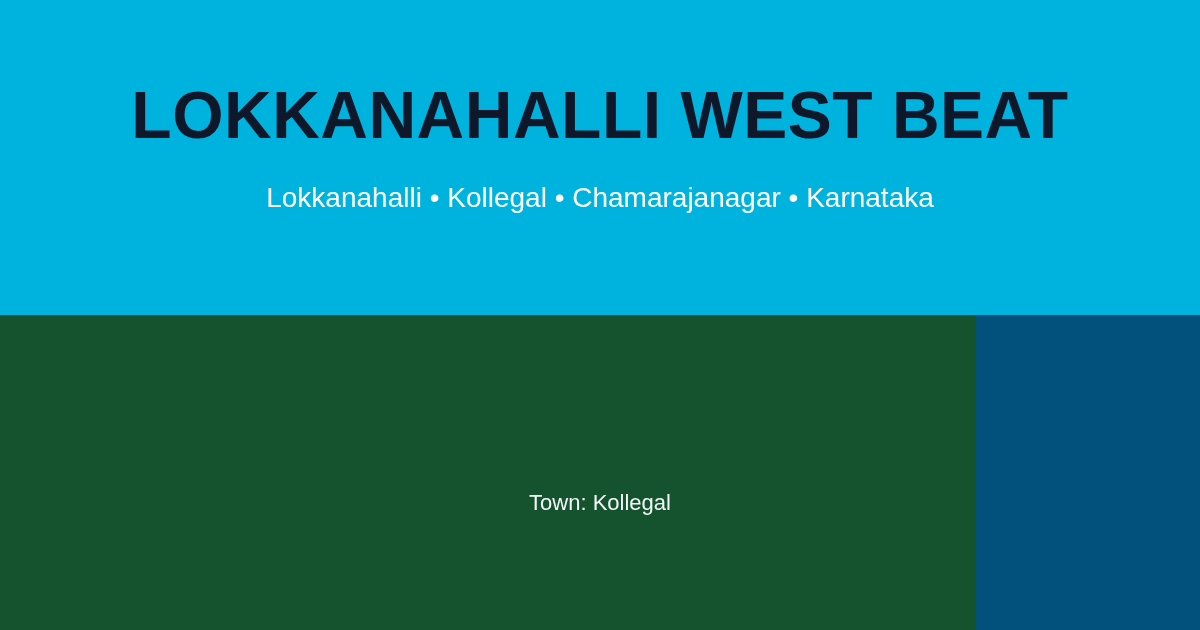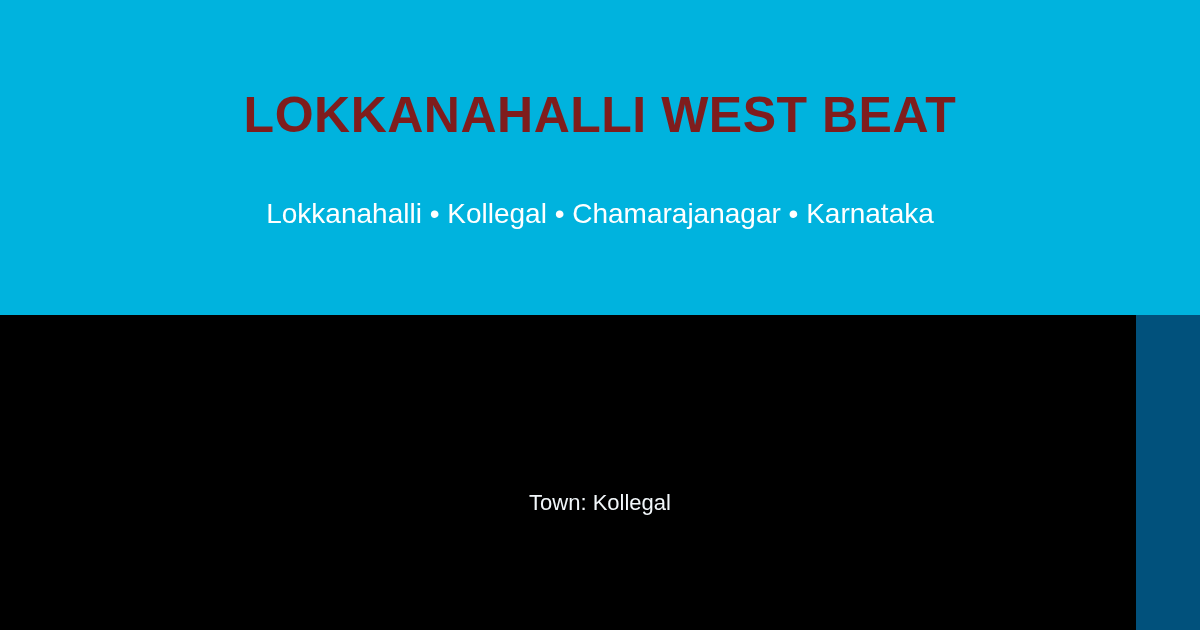--- a/index.html
+++ b/index.html
@@ -31,27 +31,27 @@
     background: #00b3de;
     box-sizing: border-box;
     display: flex;
     flex-direction: column;
     align-items: center;
     justify-content: flex-start;
     padding: 0 30px;
   }
 
   .hero-title {
-    margin: 16px;
+    margin: 0;
     padding: 0;
     margin-top: 76px;
-    font-size: 50px;
+    font-size: 66px;
     line-height: 78px;
     font-weight: bold;
-    color: #7f1d1d;
+    color: #0f172a;
     letter-spacing: 0.5px;
     text-align: center;
     white-space: nowrap;
     text-transform: uppercase;
   }
 
   .hero-subtitle {
     margin: 0;
     padding: 0;
     margin-top: 28px;
@@ -59,23 +59,23 @@
     line-height: 32px;
     font-weight: normal;
     color: #ffffff;
     text-align: center;
     white-space: nowrap;
   }
 
   
   .body-panel {
     position: relative;
-    width: 1136px;
+    width: 976px;
     height: 315px;
-    background: #000000;
+    background: #14532d;
     box-sizing: border-box;
   }
 
   .detail-line {
     position: absolute;
     top: 174px;
     left: 0;
     width: 1200px;
     text-align: center;
     font-size: 22px;

